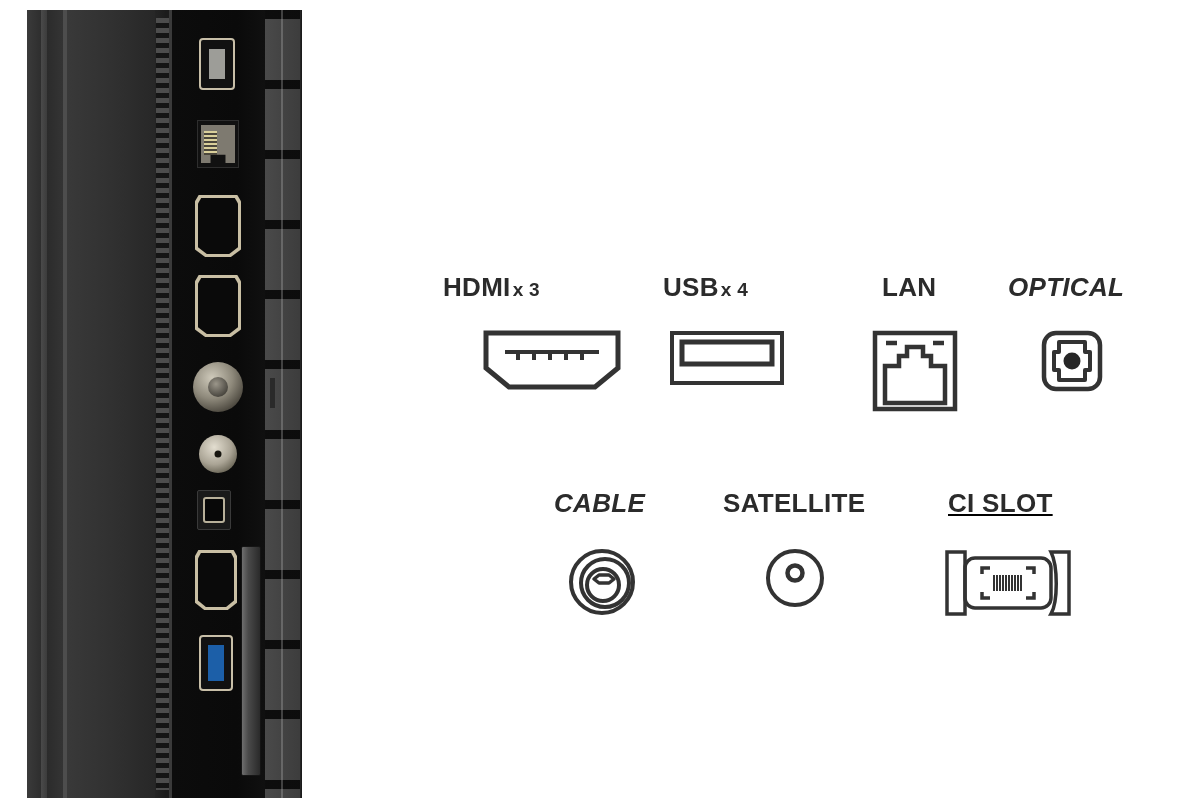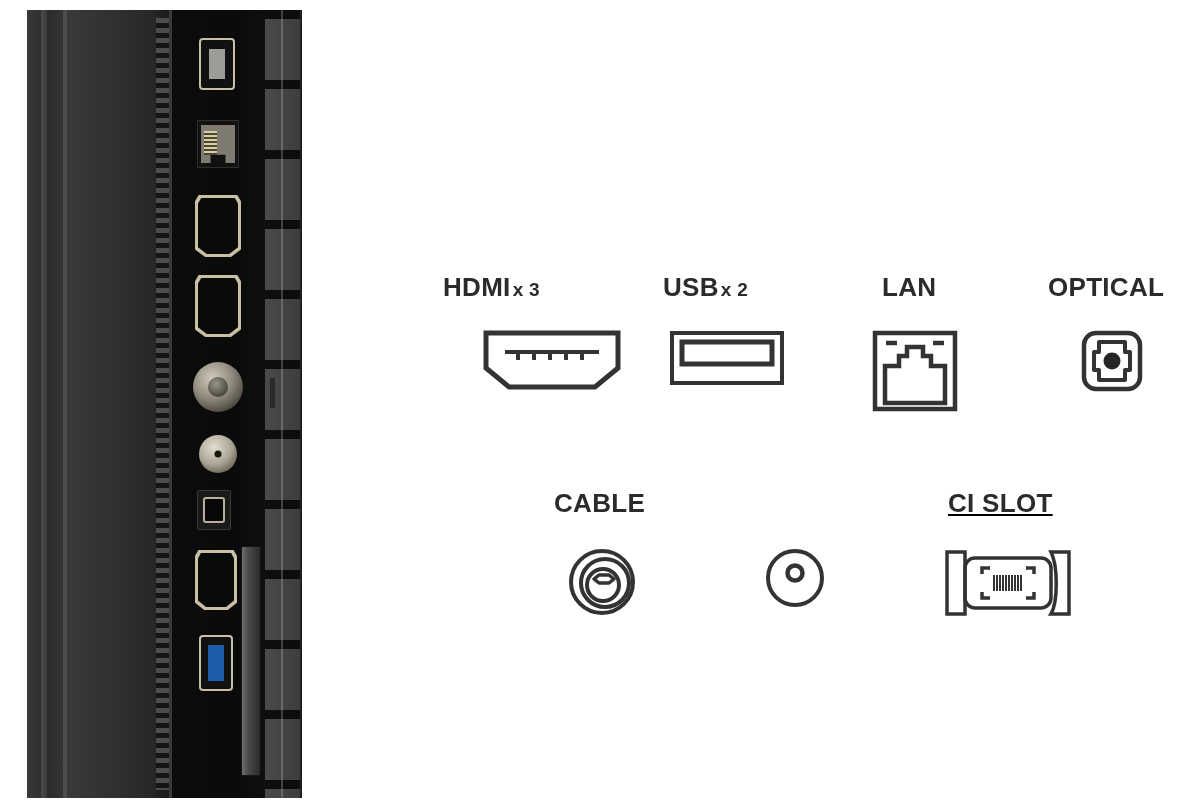--- a/index.html
+++ b/index.html
@@ -253,24 +253,24 @@
   }
   .legend-icon svg { display: block; }
 
   
   #item-hdmi    { left: 43px;  top: 0; }
   #item-hdmi .legend-icon { left: 40px; }
   #item-usb     { left: 263px; top: 0; }
   #item-usb  .legend-icon { left: 6px; }
   #item-lan     { left: 482px; top: 0; }
   #item-lan  .legend-icon { left: -10px; }
-  #item-optical { left: 648px; top: 0; }
+  #item-optical { left: 608px; top: 0; font-style: italic; }
   #item-optical .legend-icon { left: 33px; }
 
-  #item-cable     { left: 154px; top: 0; }
+  #item-cable     { left: 154px; top: 0; font-style: italic; }
   #item-cable .legend-icon { left: 13px; }
   #item-satellite { left: 323px; top: 0; }
   #item-satellite .legend-icon { left: 41px; }
   #item-cislot    { left: 548px; top: 0; text-decoration: underline; }
   #item-cislot .legend-icon { left: -4px; }
 </style>
 </head>
 <body>
 
 <div id="port-photo">
@@ -334,21 +334,21 @@
           <line x1="35" y1="22" x2="35" y2="30" stroke="#333333" stroke-width="4"></line>
           <line x1="51" y1="22" x2="51" y2="30" stroke="#333333" stroke-width="4"></line>
           <line x1="67" y1="22" x2="67" y2="30" stroke="#333333" stroke-width="4"></line>
           <line x1="83" y1="22" x2="83" y2="30" stroke="#333333" stroke-width="4"></line>
           <line x1="99" y1="22" x2="99" y2="30" stroke="#333333" stroke-width="4"></line>
         </svg>
       </div>
     </div>
 
     <div class="legend-item" id="item-usb">
-      <div class="legend-label"><span>USB</span><span class="mult">x 2</span></div>
+      <div class="legend-label"><span>USB</span><span class="mult">x 4</span></div>
       <div class="legend-icon">
         <svg width="116" height="56" viewBox="0 0 116 56">
           <rect x="3" y="3" width="110" height="50" fill="none" stroke="#333333" stroke-width="4"></rect>
           <rect x="13" y="12" width="90" height="22" fill="none" stroke="#333333" stroke-width="5"></rect>
         </svg>
       </div>
     </div>
 
     <div class="legend-item" id="item-lan">
       <div class="legend-label"><span>LAN</span><span class="mult"></span></div>
@@ -383,21 +383,21 @@
         <svg width="72" height="72" viewBox="0 0 72 72">
           <circle cx="35" cy="36" r="31" fill="none" stroke="#333333" stroke-width="4"></circle>
           <circle cx="38" cy="37" r="24" fill="none" stroke="#333333" stroke-width="4"></circle>
           <circle cx="36" cy="39" r="16" fill="none" stroke="#333333" stroke-width="4"></circle>
           <path d="M27 33 L32 29 H42 L47 33 L42 37 H32 Z" fill="none" stroke="#333333" stroke-width="3.5" stroke-linejoin="round"></path>
         </svg>
       </div>
     </div>
 
     <div class="legend-item" id="item-satellite">
-      <div class="legend-label"><span class="mult"></span></div>
+      <div class="legend-label"><span>SATELLITE</span><span class="mult"></span></div>
       <div class="legend-icon">
         <svg width="62" height="62" viewBox="0 0 62 62">
           <circle cx="31" cy="32" r="27" fill="none" stroke="#333333" stroke-width="4"></circle>
           <circle cx="31" cy="27" r="7.5" fill="none" stroke="#333333" stroke-width="4.5"></circle>
         </svg>
       </div>
     </div>
 
     <div class="legend-item" id="item-cislot">
       <div class="legend-label"><span>CI SLOT</span><span class="mult"></span></div>

